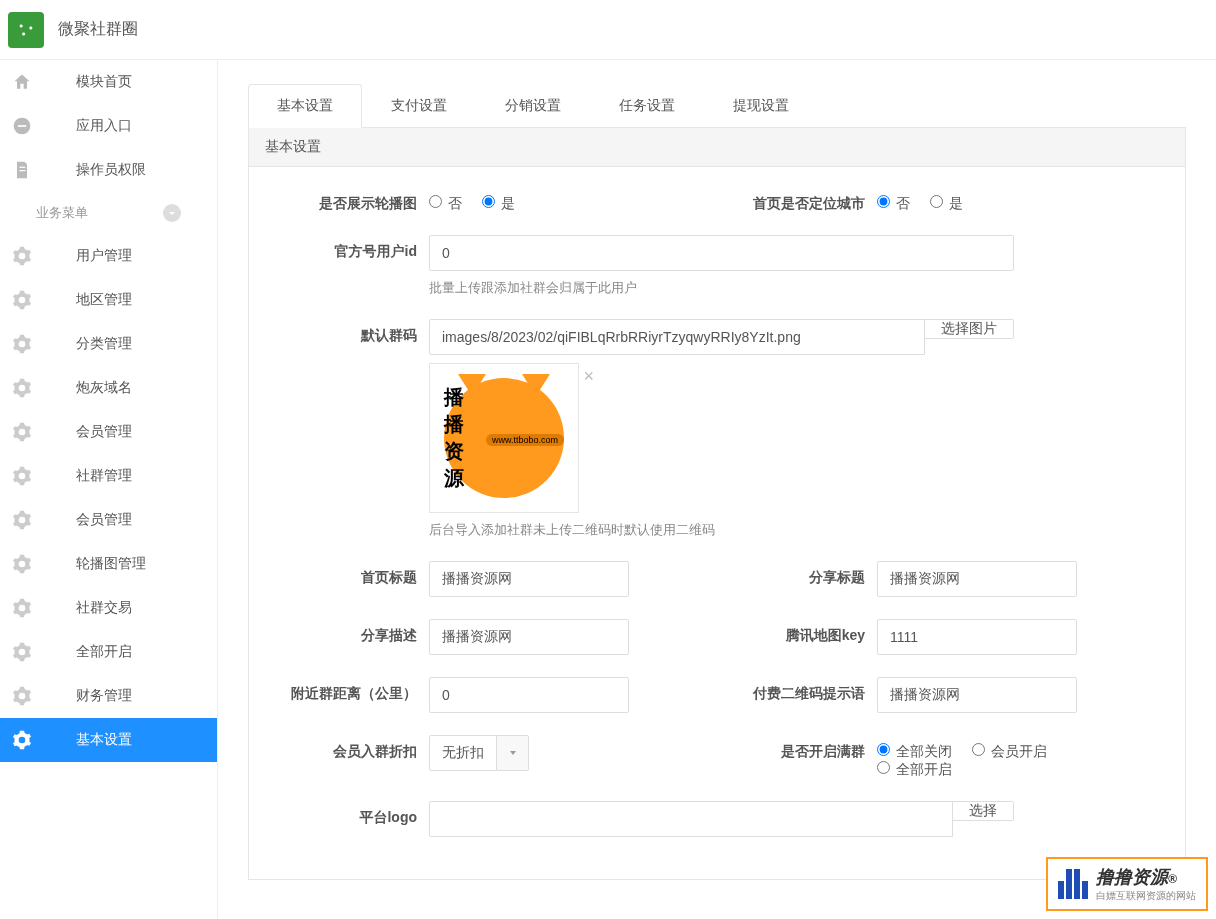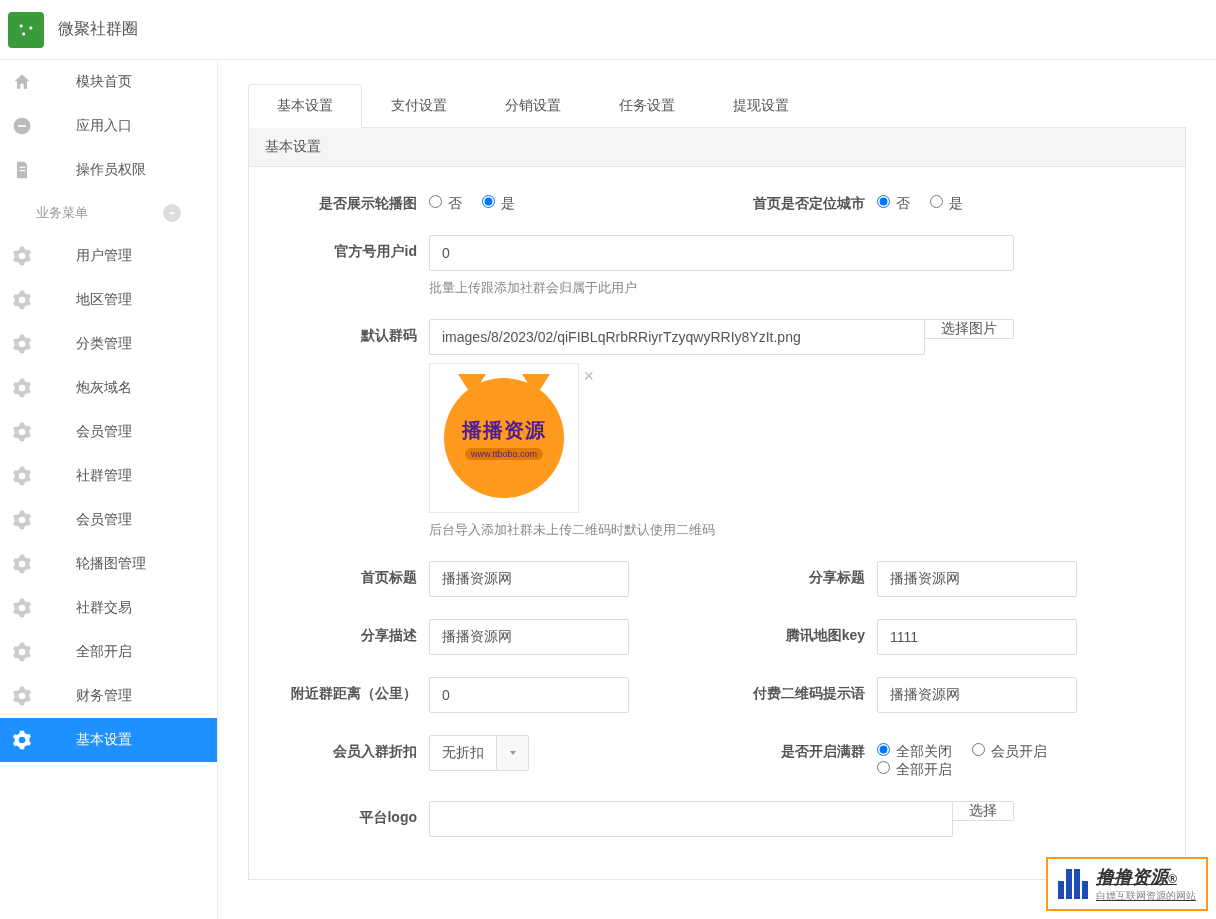--- a/index.html
+++ b/index.html
@@ -33,34 +33,34 @@
 .radio-group label { margin-right: 16px; cursor: pointer; color: #555; }
 .radio-group input { margin-right: 6px; }
 .text-input { width: 100%; max-width: 200px; height: 36px; padding: 0 12px; border: 1px solid #ddd; border-radius: 2px; font-size: 14px; color: #555; }
 .text-input.wide { max-width: 505px; }
 .help-text { color: #888; font-size: 13px; margin-top: 8px; }
 .input-group { display: flex; max-width: 585px; }
 .input-group .text-input { flex: 1; max-width: none; border-radius: 2px 0 0 2px; }
 .input-group-btn { padding: 0 16px; height: 20px; border: 1px solid #ddd; border-left: none; background: #fff; cursor: pointer; font-size: 14px; color: #555; border-radius: 0 2px 2px 0; }
 .image-preview { position: relative; width: 150px; height: 150px; border: 1px solid #e5e5e5; margin-top: 8px; display: flex; align-items: center; justify-content: center; }
 .image-preview .close-x { position: absolute; top: 2px; right: -16px; color: #bbb; font-size: 18px; cursor: pointer; }
-.qr-circle { width: 120px; height: 120px; border-radius: 50%; background: #ff9a1f; display: flex; flex-direction: column; align-items: center; justify-content: center; color: #4c1d95; position: relative; }
+.qr-circle { width: 120px; height: 120px; border-radius: 50%; background: #ff9a1f; display: flex; align-items: center; justify-content: center; color: #000000; position: relative; }
 .qr-circle::before, .qr-circle::after { content: ""; position: absolute; top: -4px; width: 28px; height: 22px; background: #ff9a1f; clip-path: polygon(50% 100%, 0 0, 100% 0); }
 .qr-circle::before { left: 14px; }
 .qr-circle::after { right: 14px; }
 .qr-text1 { font-size: 20px; font-weight: bold; letter-spacing: 1px; }
 .qr-text2 { font-size: 9px; background: #e07a00; padding: 1px 6px; border-radius: 8px; margin-top: 4px; }
 .select-wrap { display: flex; max-width: 200px; }
 .select-display { flex: 1; height: 36px; border: 1px solid #ddd; padding: 0 12px; display: flex; align-items: center; color: #555; border-radius: 2px 0 0 2px; }
 .select-btn { width: 32px; height: 36px; border: 1px solid #ddd; border-left: none; background: #f8f8f8; display: flex; align-items: center; justify-content: center; border-radius: 0 2px 2px 0; cursor: pointer; }
 .select-btn svg { fill: #999; }
 .watermark { position: fixed; bottom: 8px; right: 8px; border: 2px solid #ff9a1f; background: #fff; padding: 6px 10px; display: flex; align-items: center; gap: 8px; }
 .wm-icon { display: flex; gap: 2px; }
 .wm-bar { width: 6px; background: #1e4db7; }
-.wm-text { display: flex; flex-direction: column; text-decoration: underline; }
+.wm-text { display: flex; flex-direction: column; }
 .wm-t1 { font-size: 18px; font-weight: bold; color: #333; font-style: italic; }
 .wm-t2 { font-size: 10px; color: #888; }
 .wm-r { font-size: 12px; color: #333; }
 </style>
 </head>
 <body>
 
 <div class="header">
   <div class="logo"></div>
   <div class="app-title">微聚社群圈</div>

